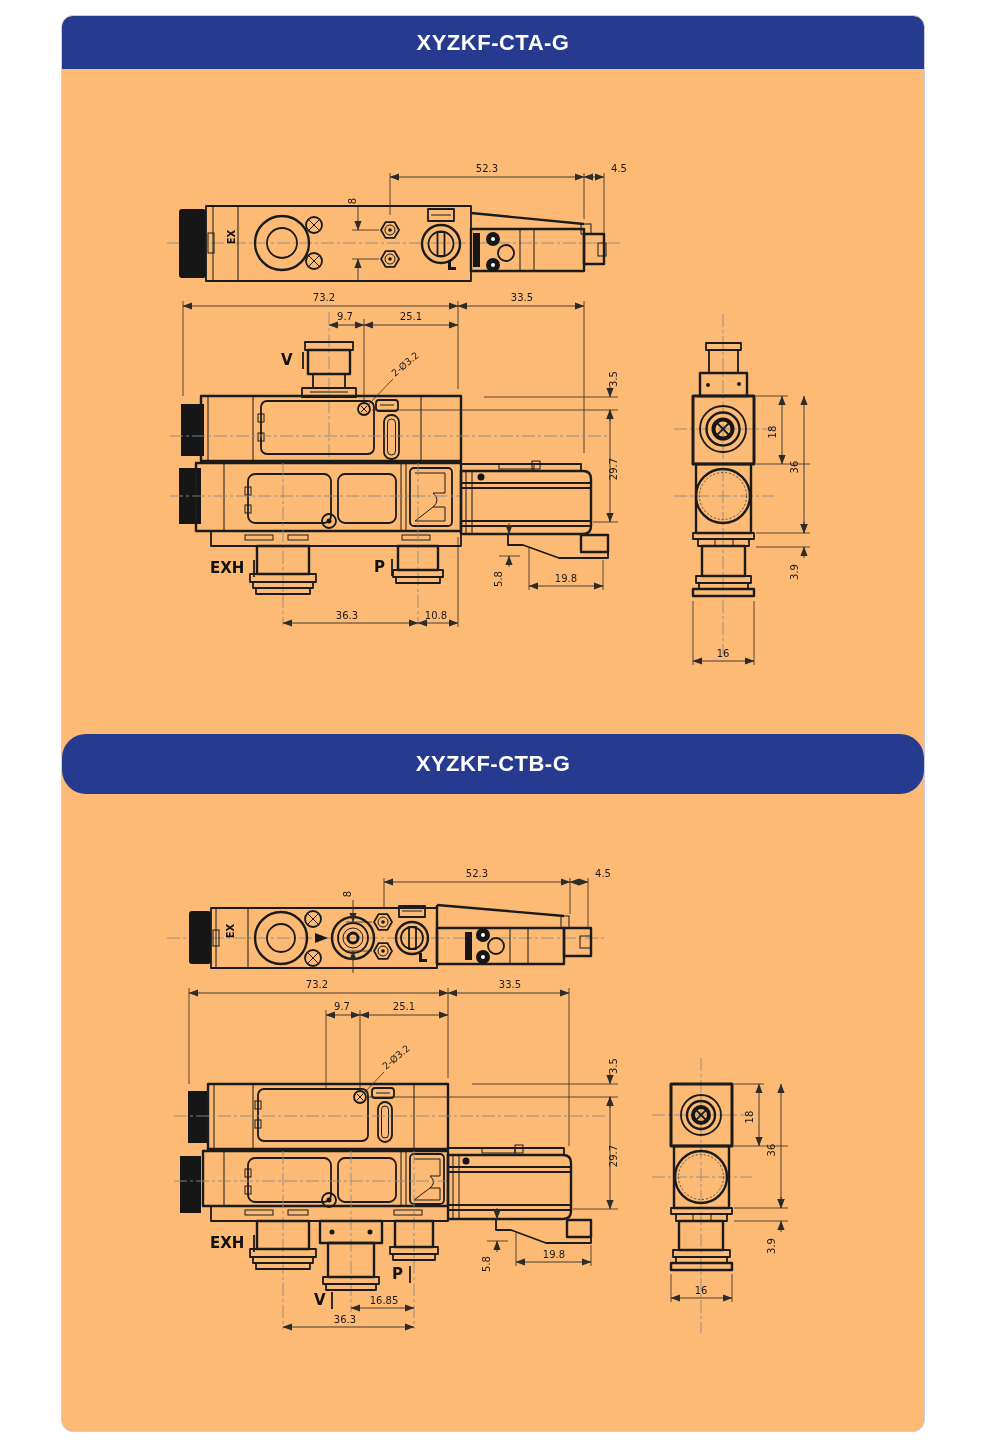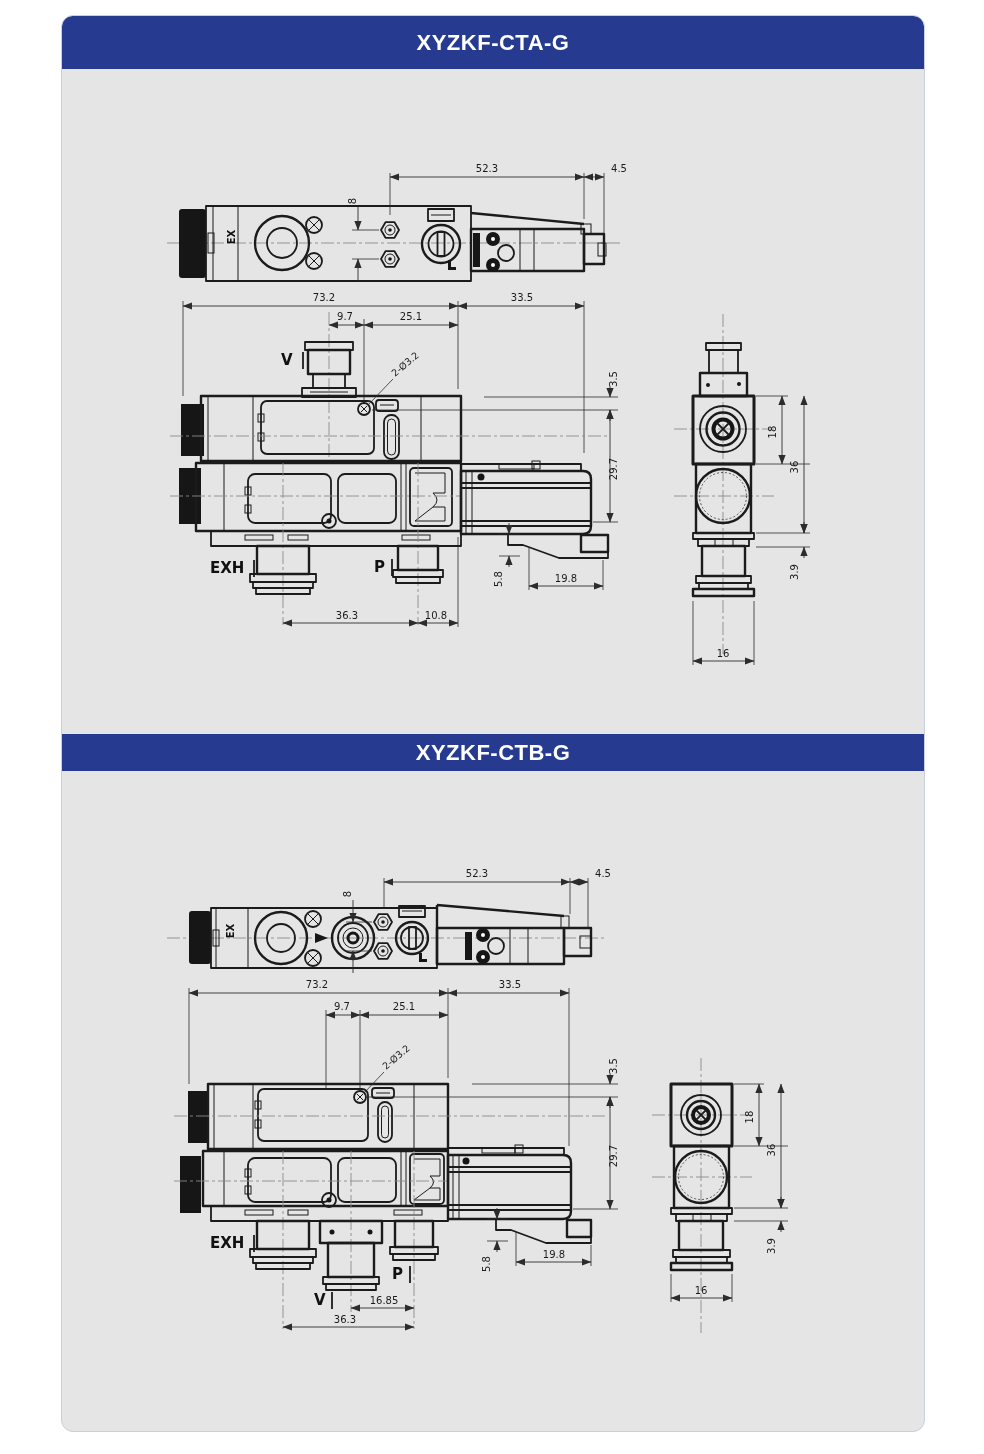--- a/index.html
+++ b/index.html
@@ -1,23 +1,23 @@
 <!DOCTYPE html>
 <html><head>
 <meta charset="utf-8">
 <style>
   html,body{margin:0;padding:0;background:#ffffff;}
   body{width:984px;height:1454px;position:relative;font-family:"Liberation Sans",sans-serif;}
-  .card{position:absolute;left:61px;top:15px;width:864px;height:1417px;background:#e5e5e5;
+  .card{position:absolute;left:61px;top:15px;width:864px;height:1417px;background:#fdba74;
         border:1.5px solid #c7cfe0;border-radius:12px;box-sizing:border-box;overflow:hidden;}
   .hdr{position:absolute;left:0;width:100%;height:53px;background:#263a8f;color:#ffffff;
        display:flex;align-items:center;justify-content:center;font-weight:bold;font-size:22px;
        letter-spacing:.5px;font-family:"Liberation Sans",sans-serif;}
   .hdr1{top:0;border-radius:10px 10px 0 0;}
-  .hdr2{top:718px;height:37px;}
+  .hdr2{top:718px;height:60px;border-radius:24px;}
   svg{position:absolute;left:0;}
   .svg1{top:53px;}
   .svg2{top:772px;}
   
   .ln{fill:none;stroke:#1b1b1b;stroke-width:1.8;stroke-linejoin:round;stroke-linecap:square;}
   .ln2{fill:none;stroke:#1b1b1b;stroke-width:2.4;stroke-linejoin:round;}
   .ln3{fill:none;stroke:#1b1b1b;stroke-width:3;stroke-linejoin:round;}
   .thin{fill:none;stroke:#1b1b1b;stroke-width:1;}
   .blk{fill:#161616;stroke:none;}
   .wht{fill:#ffffff;}

